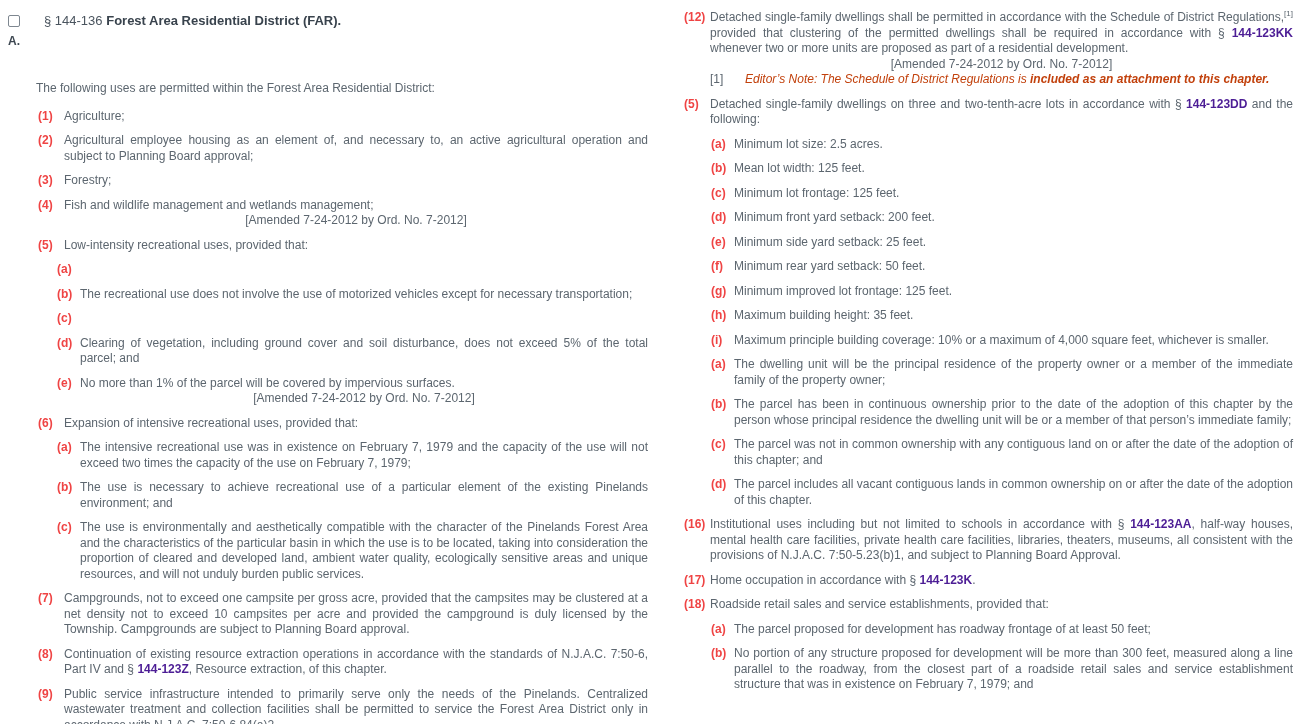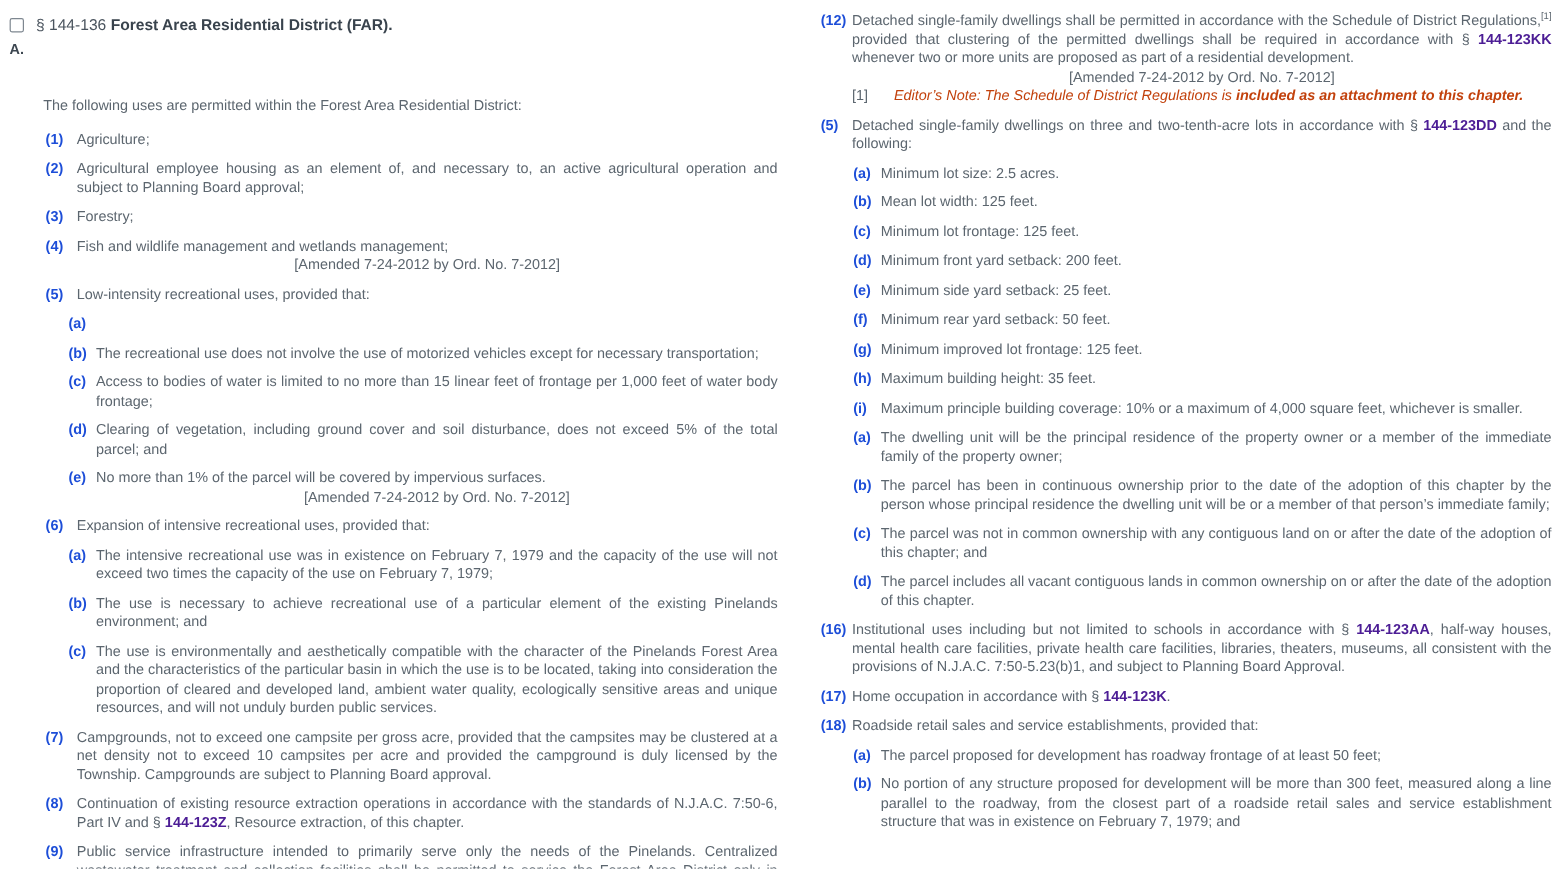--- a/index.html
+++ b/index.html
@@ -9,35 +9,35 @@
     font-family: "Liberation Sans", sans-serif;
     font-size: 12px;
     color: #5c666f;
     position: relative;
     overflow: hidden;
   }
   .col { position: absolute; top: 0; }
   .col-left  { left: 8px;   width: 640px; }
   .col-right { left: 684px; width: 609px; }
 
-  .section-header { display: flex; align-items: center; gap: 10px; margin-top: 13px; }
+  .section-header { display: flex; align-items: center; gap: 24px; margin-top: 13px; }
   .checkbox {
     width: 12px; height: 12px; flex: none;
     border: 1.5px solid #7e8790; border-radius: 2px; background: #fff;
     cursor: pointer;
   }
   .section-title { font-size: 13px; color: #4a545e; }
   .section-title .bold { font-weight: bold; color: #39434d; }
 
   .subsection { display: flex; margin-top: 6px; }
   .subsection .label { flex: none; width: 28px; font-weight: bold; color: #3d4751; }
   .subsection .txt { flex: 1; line-height: 15.5px; margin-top: 47px; }
 
   .item { display: flex; margin-top: 9px; }
-  .item > .num { flex: none; font-weight: bold; color: #1d4ed8; line-height: 15.5px; }
+  .item > .num { flex: none; font-weight: bold; color: #ef4444; line-height: 15.5px; }
   .col-left  .item.lvl1 { padding-left: 30px; }
   .col-left  .item.lvl1 > .num { width: 26px; }
   .col-left  .item.lvl2 { padding-left: 49px; }
   .col-left  .item.lvl2 > .num { width: 23px; }
   .col-right .item.lvl1 > .num { width: 26px; }
   .col-right .item.lvl2 { padding-left: 27px; }
   .col-right .item.lvl2 > .num { width: 23px; }
 
   .item .body { flex: 1; min-width: 0; }
   .txt { text-align: justify; line-height: 15.5px; }
@@ -107,23 +107,20 @@
     <span class="num">(a)</span>
   </div>
   <div class="item lvl2">
     <span class="num">(b)</span>
     <div class="body">
         <div class="txt">The recreational use does not involve the use of motorized vehicles except for necessary transportation;</div>
       </div>
   </div>
   <div class="item lvl2">
     <span class="num">(c)</span>
-    <div class="body">
-        <div class="txt">Access to bodies of water is limited to no more than 15 linear feet of frontage per 1,000 feet of water body frontage;</div>
-      </div>
   </div>
   <div class="item lvl2">
     <span class="num">(d)</span>
     <div class="body">
         <div class="txt">Clearing of vegetation, including ground cover and soil disturbance, does not exceed 5% of the total parcel; and</div>
       </div>
   </div>
   <div class="item lvl2">
     <span class="num">(e)</span>
     <div class="body">

